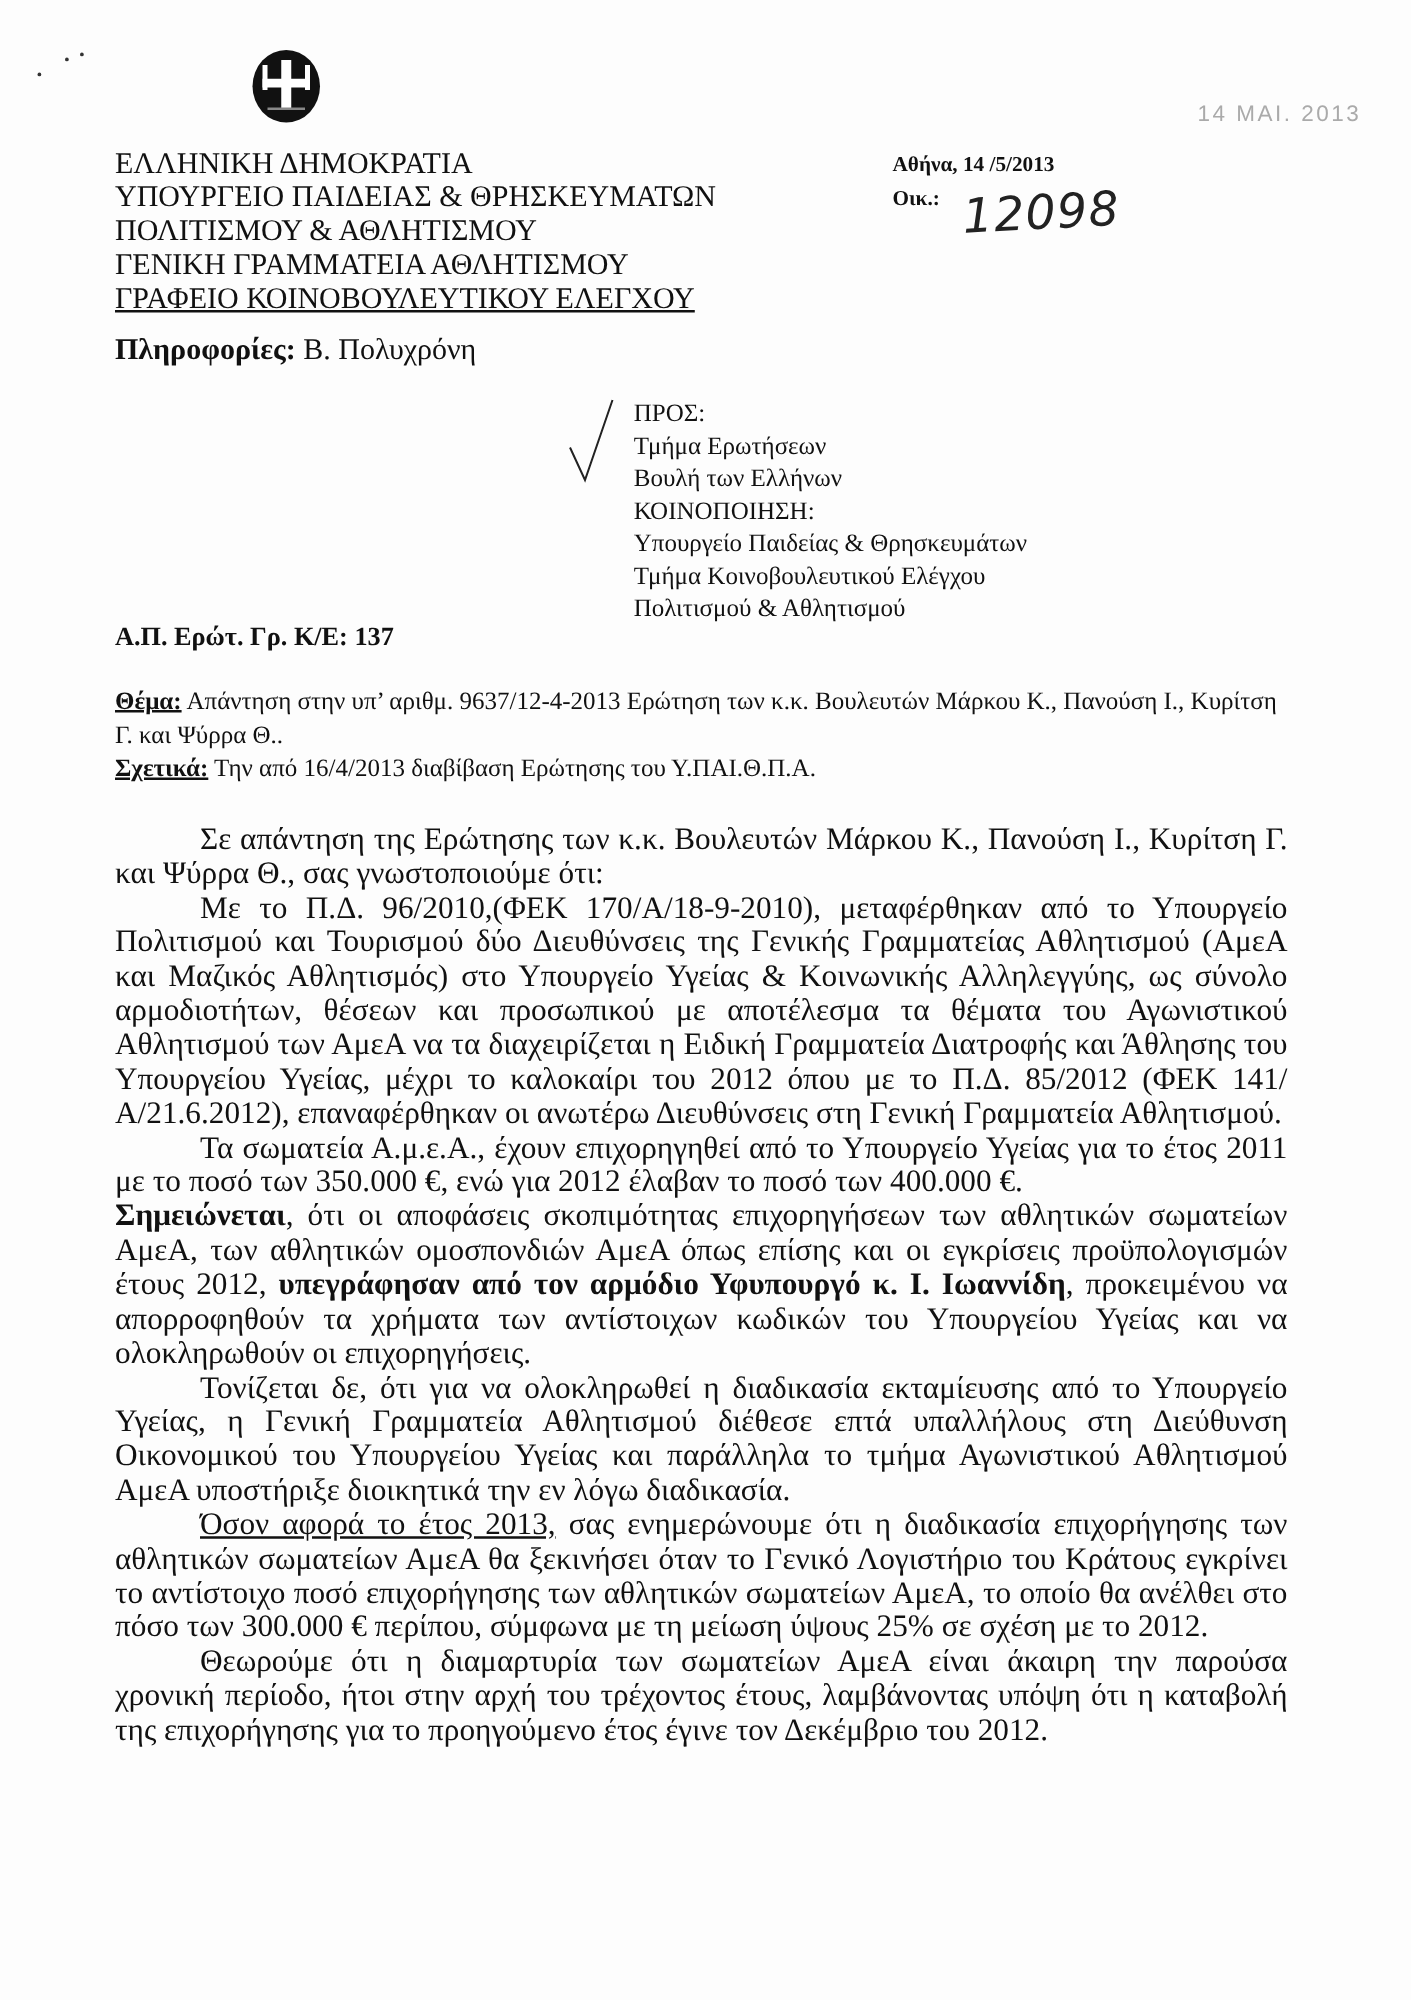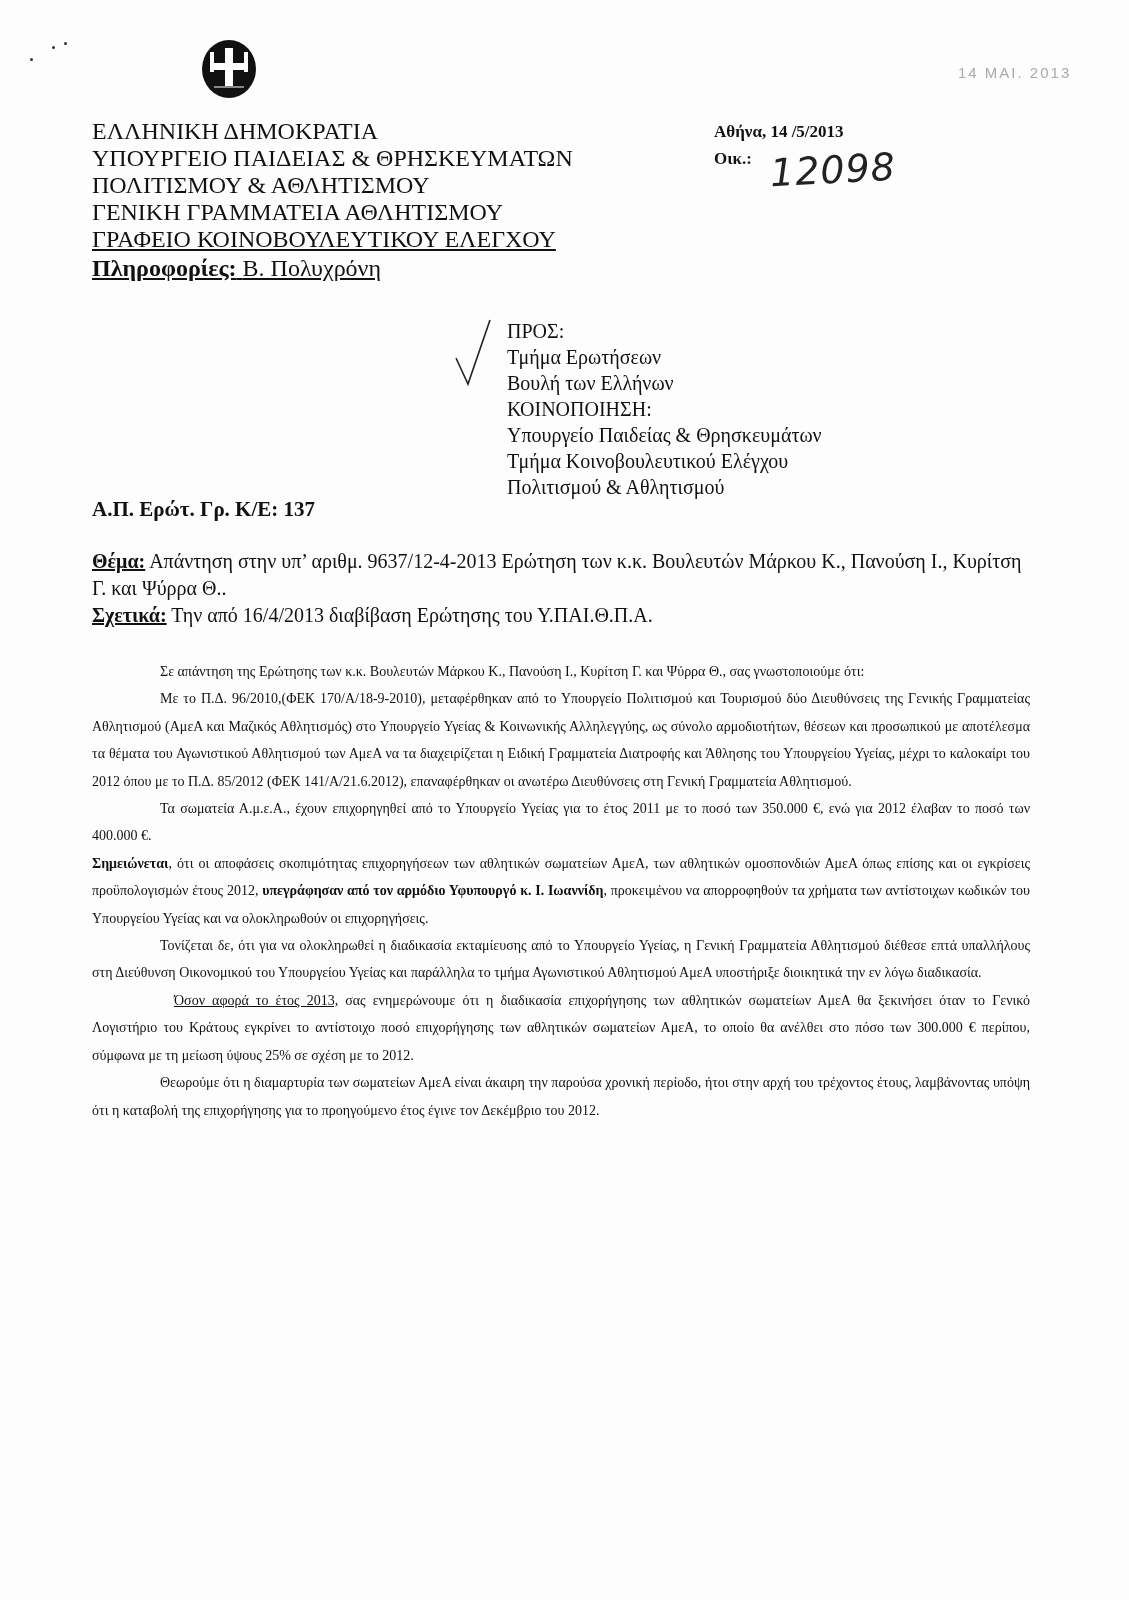--- a/index.html
+++ b/index.html
@@ -5,44 +5,44 @@
     html, body { margin: 0; padding: 0; background: #fdfdfd; }
     body {
       width: 1129px; height: 1600px; position: relative; overflow: hidden;
       font-family: "Liberation Serif", "DejaVu Serif", serif;
       color: #111;
     }
     .abs { position: absolute; }
     .specks { left: 30px; top: 40px; width: 40px; height: 30px; }
     .specks span { position: absolute; width: 3px; height: 3px; background: #333; border-radius: 50%; }
     .seal { left: 200px; top: 38px; width: 58px; height: 62px; }
-    .stamp-date { left: 958px; top: 64px; font-family: "Liberation Sans", sans-serif; font-size: 15px; color: #aaa; letter-spacing: 2px; }
+    .stamp-date { left: 958px; top: 81px; font-family: "Liberation Sans", sans-serif; font-size: 18px; color: #aaa; letter-spacing: 2px; }
 
     .hdr { left: 92px; top: 118px; font-size: 24px; line-height: 27px; }
     .hdr .line { white-space: nowrap; }
     .hdr .u { text-decoration: underline; }
-    .hdr .info { margin-top: 2px; text-decoration: underline; }
+    .hdr .info { margin-top: 14px; }
     .bold { font-weight: bold; }
 
     .dateblock { left: 714px; top: 118px; font-size: 17px; line-height: 27px; font-weight: bold; }
     .protocol-num { left: 770px; top: 148px; font-family: "DejaVu Sans", sans-serif; font-size: 38px; font-weight: 200; color: #222; transform: rotate(-3deg); letter-spacing: 1px; font-style: italic; }
 
     .checkmark { left: 454px; top: 318px; width: 40px; height: 72px; }
     .recipients { left: 507px; top: 318px; font-size: 20px; line-height: 26px; font-family: "Liberation Serif", serif; }
     .recipients .lbl { font-weight: normal; }
 
     .ref { left: 92px; top: 497px; font-size: 21px; font-weight: bold; }
 
     .subject { left: 92px; top: 548px; width: 930px; font-size: 20px; line-height: 27px; }
     .subject .u { text-decoration: underline; font-weight: bold; }
 
-    .body { left: 92px; top: 658px; width: 938px; font-size: 14px; line-height: 27.4px; text-align: justify; }
+    .body { left: 92px; top: 658px; width: 938px; font-size: 25px; line-height: 27.4px; text-align: justify; }
     .body p { margin: 0; text-indent: 68px; }
     .body p.noindent { text-indent: 0; }
-    .body .u { text-decoration: underline; margin-left: 14px; }
+    .body .u { text-decoration: underline; }
     .body .b { font-weight: bold; }
   </style>
 </head>
 <body>
 
 <div class="abs specks">
   <span style="left:0;top:18px"></span>
     <span style="left:22px;top:6px"></span>
     <span style="left:34px;top:2px"></span>
 </div>

